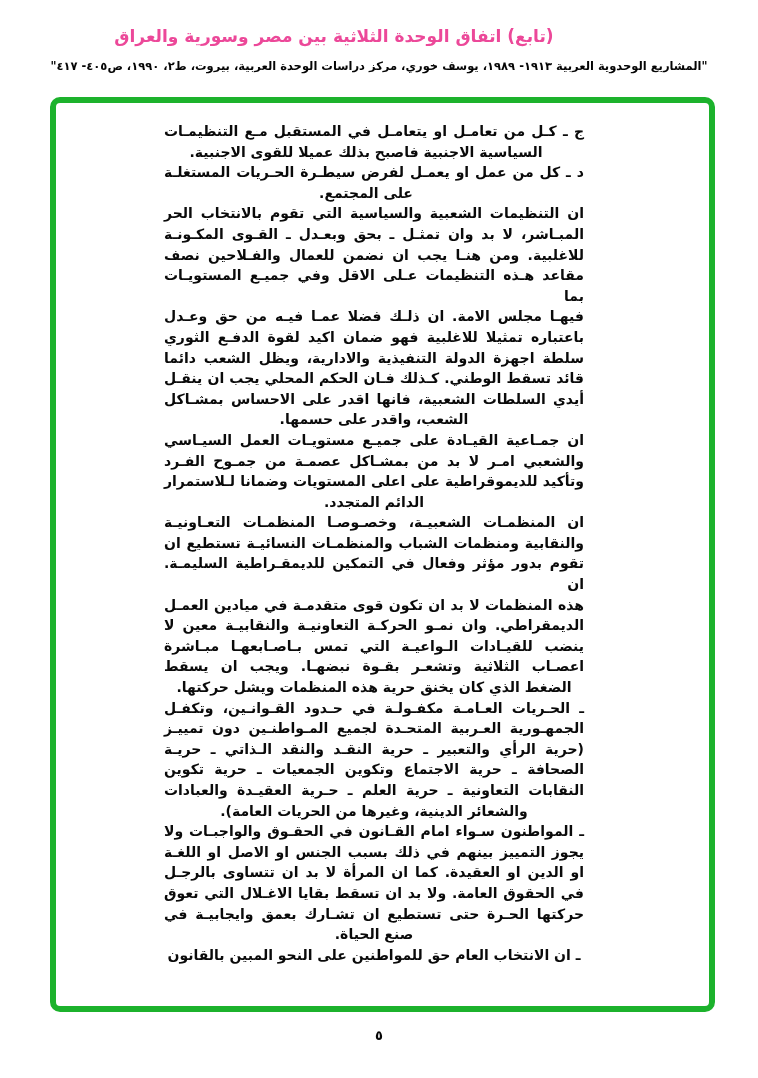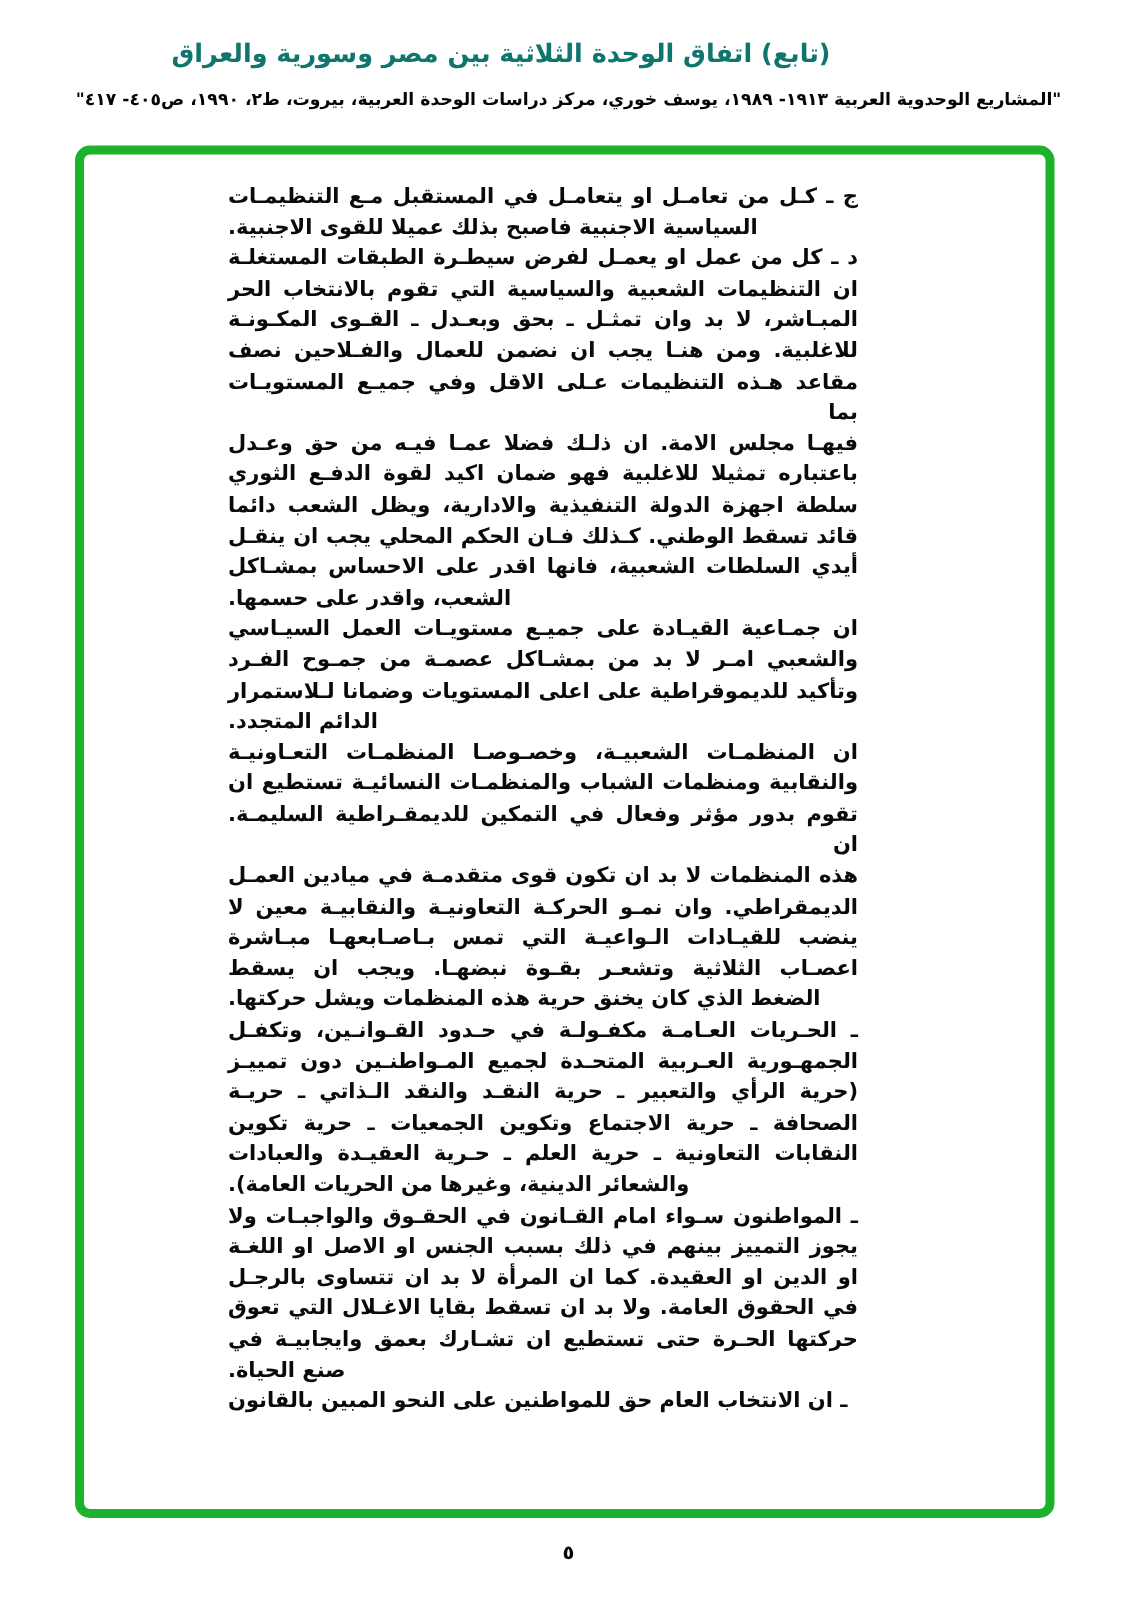--- a/index.html
+++ b/index.html
@@ -13,55 +13,56 @@
   }
   .page-title {
     position: absolute;
     top: 26px; left: 0;
     width: 668px;
     text-align: center;
     direction: rtl;
     font-size: 17px;
     font-weight: bold;
     letter-spacing: 0.2px;
-    color: #0f766e;
+    color: #ec4899;
   }
   .citation {
     position: absolute;
     top: 59px; left: 0;
     width: 758px;
     text-align: center;
     direction: rtl;
     font-size: 11.5px;
     font-weight: bold;
     white-space: nowrap;
     color: #050505;
   }
   .document-frame {
     position: absolute;
     left: 50px; top: 97px;
     width: 641px; height: 903px;
     border: 6px solid #1cb22c;
     border-radius: 10px;
     background: #ffffff;
+    padding-left: 12px;
   }
   .document-text {
     position: absolute;
     top: 18px;
     right: 125px;
     width: 420px;
     direction: rtl;
     font-size: 14px;
     font-weight: bold;
     line-height: 20.6px;
     color: #0a0a0a;
   }
   .line {
     direction: rtl;
-    text-align: left;
+    text-align: center;
     min-height: 20.6px;
   }
   .line.justify {
     text-align: justify;
     text-align-last: justify;
   }
   .line.indent {
     padding-right: 16px;
   }
   .page-number {
@@ -78,21 +79,22 @@
 <body>
 
 <div class="page-title">(تابع) اتفاق الوحدة الثلاثية بين مصر وسورية والعراق</div>
 
 <div class="citation">"المشاريع الوحدوية العربية ١٩١٣- ١٩٨٩، يوسف خوري، مركز دراسات الوحدة العربية، بيروت، ط٢، ١٩٩٠، ص٤٠٥- ٤١٧"</div>
 
 <div class="document-frame">
   <div class="document-text">
       <div class="line justify">ج ـ كـل من تعامـل او يتعامـل في المستقبل مـع التنظيمـات</div>
       <div class="line indent">السياسية الاجنبية فاصبح بذلك عميلا للقوى الاجنبية.</div>
-      <div class="line justify">د ـ كل من عمل او يعمـل لفرض سيطـرة الطبقات المستغلـة</div>
+      <div class="line justify">د ـ كل من عمل او يعمـل لفرض سيطـرة الحـريات المستغلـة</div>
+      <div class="line indent">على المجتمع.</div>
       <div class="line justify">ان التنظيمات الشعبية والسياسية التي تقوم بالانتخاب الحر</div>
       <div class="line justify">المبـاشر، لا بد وان تمثـل ـ بحق وبعـدل ـ القـوى المكـونـة</div>
       <div class="line justify">للاغلبية. ومن هنـا يجب ان نضمن للعمال والفـلاحين نصف</div>
       <div class="line justify">مقاعد هـذه التنظيمات عـلى الاقل وفي جميـع المستويـات بما</div>
       <div class="line justify">فيهـا مجلس الامة. ان ذلـك فضلا عمـا فيـه من حق وعـدل</div>
       <div class="line justify">باعتباره تمثيلا للاغلبية فهو ضمان اكيد لقوة الدفـع الثوري</div>
       <div class="line justify">سلطة اجهزة الدولة التنفيذية والادارية، ويظل الشعب دائما</div>
       <div class="line justify">قائد تسقط الوطني. كـذلك فـان الحكم المحلي يجب ان ينقـل</div>
       <div class="line justify">أيدي السلطات الشعبية، فانها اقدر على الاحساس بمشـاكل</div>
       <div class="line">الشعب، واقدر على حسمها.</div>

